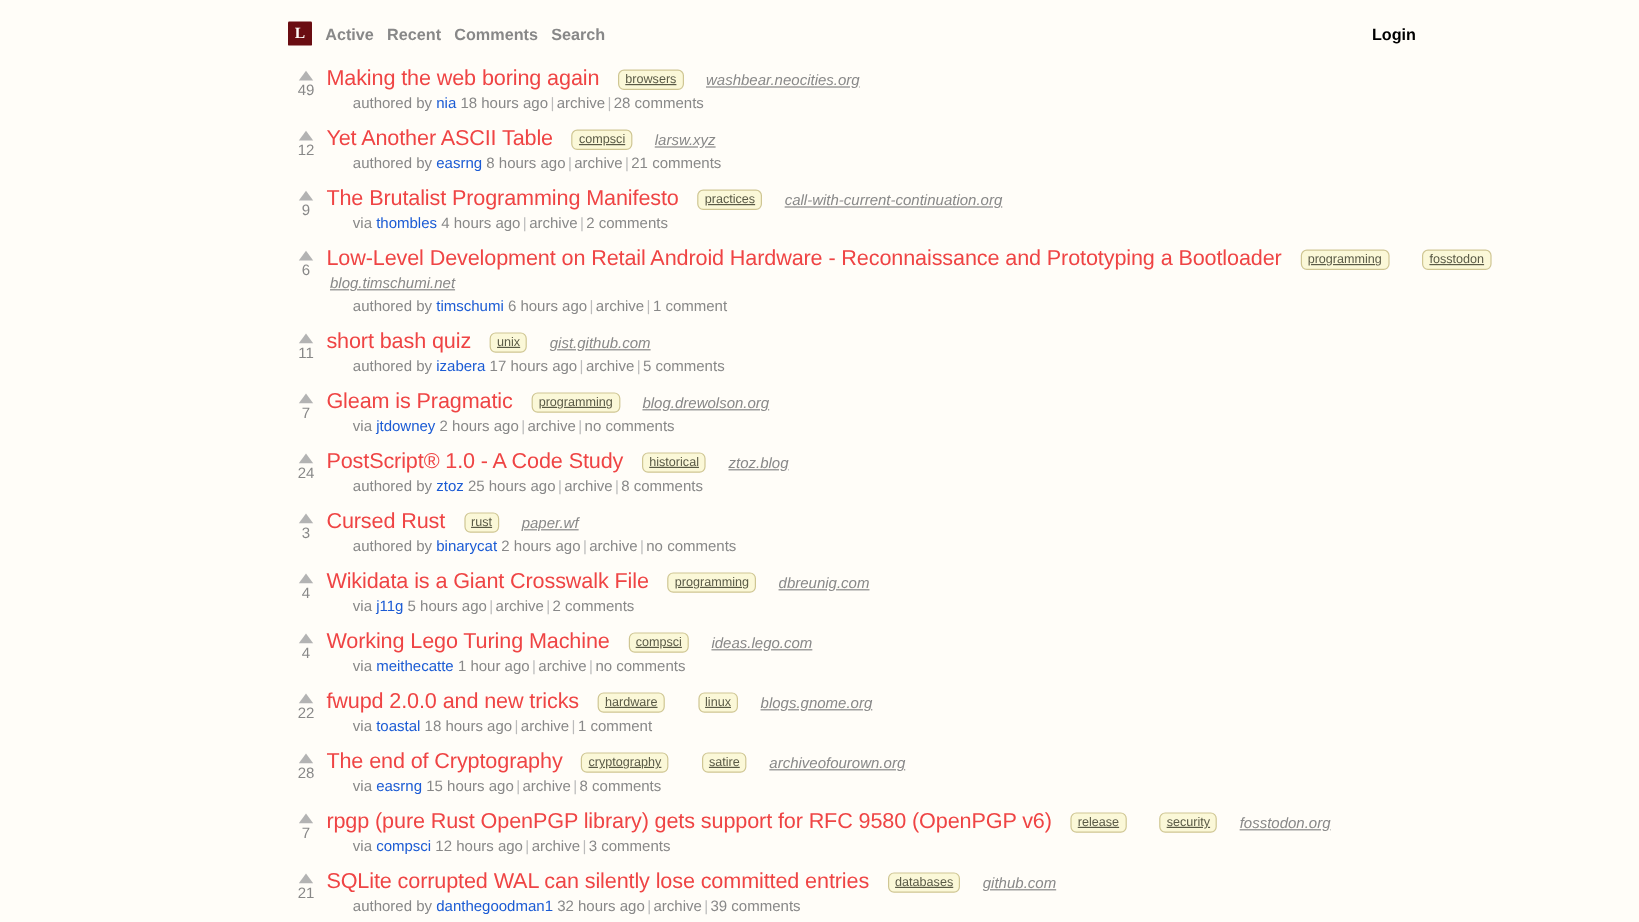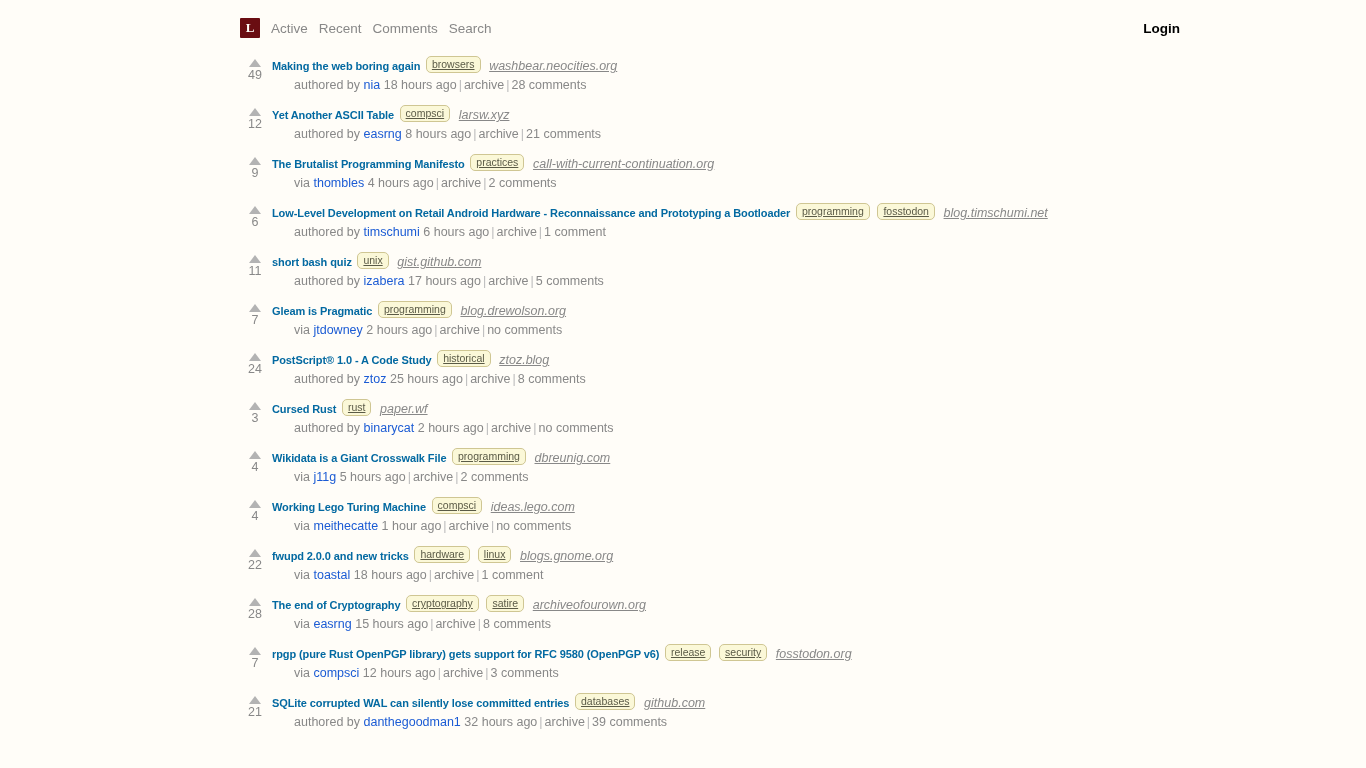--- a/index.html
+++ b/index.html
@@ -47,21 +47,21 @@
     margin-right: 11px;
     flex: 0 0 auto;
   }
   .nav {
     display: flex;
     align-items: center;
     gap: 11px;
   }
   .nav a {
     color: #888;
-    font-weight: normal;
+    font-weight: bold;
     font-size: 13.5px;
     text-decoration: none;
     white-space: nowrap;
   }
   .nav-right {
     margin-left: auto;
   }
   .nav-right a {
     color: #000000;
     font-weight: bold;
@@ -104,36 +104,36 @@
   }
   .details {
     flex: 1 1 auto;
     min-width: 0;
     padding-left: 2px;
   }
   .link-line {
     line-height: 19px;
   }
   .story-title {
-    color: #0369a1;
-    font-weight: bold;
-    font-size: 11px;
+    color: #ef4444;
+    font-weight: normal;
+    font-size: 18px;
     text-decoration: none;
     letter-spacing: -0.1px;
   }
   .tag {
     display: inline-block;
     border: 1px solid #cfc693;
     background: #fbf8d8;
     color: #5a5a46;
     border-radius: 5px;
     font-size: 10.5px;
     line-height: 12px;
     padding: 1px 5px 2px 5px;
-    margin: 0 2px;
+    margin: 0 12px;
     vertical-align: 2px;
     white-space: nowrap;
   }
   .domain {
     color: #888;
     font-style: italic;
     font-size: 12.5px;
     margin-left: 3px;
     white-space: nowrap;
     text-decoration: underline;

